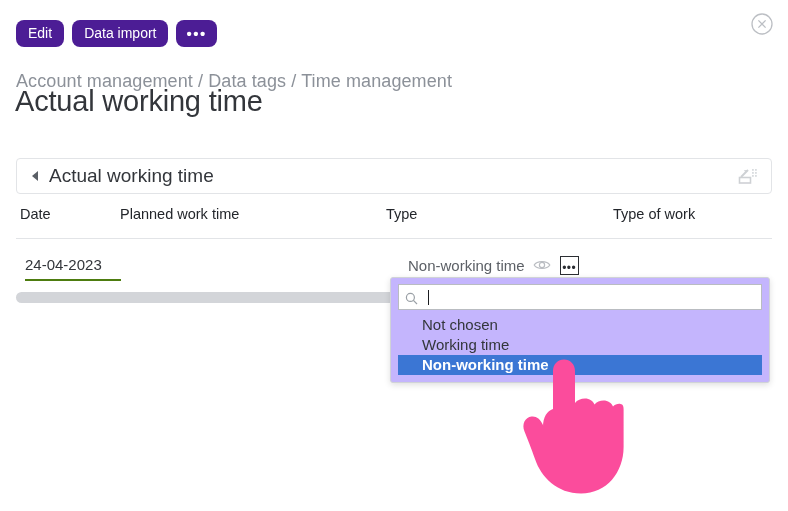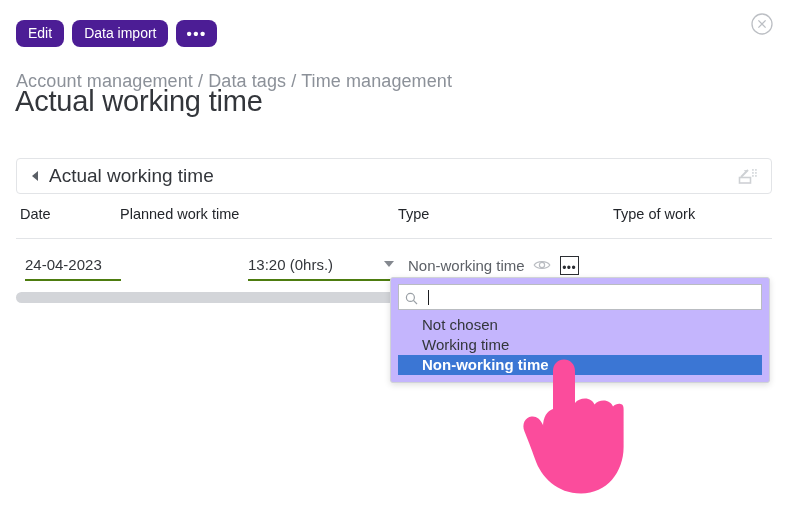--- a/index.html
+++ b/index.html
@@ -114,21 +114,21 @@
   .th {
     position: absolute;
     top: 0;
     font-size: 14.5px;
     font-weight: normal;
     color: #23262b;
     white-space: nowrap;
   }
   .th.c0 { left: 4px; }
   .th.c1 { left: 104px; }
-  .th.c2 { left: 382px; text-align: right; }
+  .th.c2 { left: 370px; text-align: right; }
   .th.c3 { left: 566px; margin-left: 31px; }
 
   .hrule {
     position: absolute;
     left: 16px; top: 238px;
     width: 756px; height: 1px;
     background: #e2e4e7;
   }
 
   .row {
@@ -317,26 +317,20 @@
 
   <div class="row">
 
     <div class="cell date">
       <div class="field" style="width:96px;">
         <span class="val">24-04-2023</span>
       </div>
     </div>
 
 
-    <div class="cell plan2">
-      <div class="field" style="width:152px;">
-        <span class="val">13:20 (0hrs.)</span>
-        <span class="caret-dn"></span>
-      </div>
-    </div>
 
     <div class="cell type">
       <span class="type-text">Non-working time</span>
       <span class="eye-icon">
         <svg width="18" height="14" viewBox="0 0 18 14" aria-hidden="true">
           <path d="M1.2 7 C4 2.4 14 2.4 16.8 7 C14 11.6 4 11.6 1.2 7 Z" fill="none" stroke="#b9bcc1" stroke-width="1.2"></path>
           <circle cx="9" cy="7" r="2.6" fill="none" stroke="#b9bcc1" stroke-width="1.2"></circle>
         </svg>
       </span>
       <span class="dots-btn">

